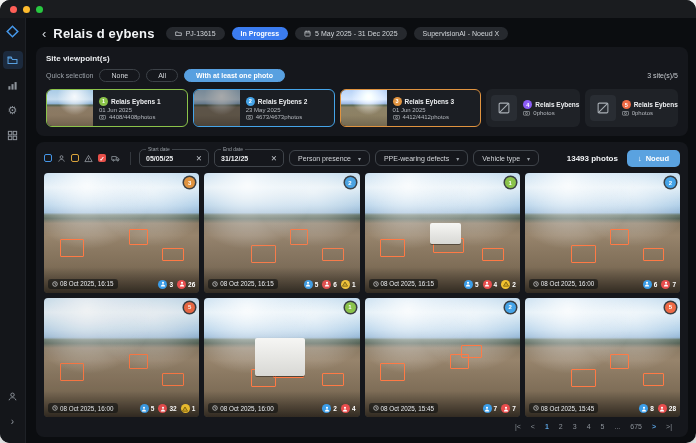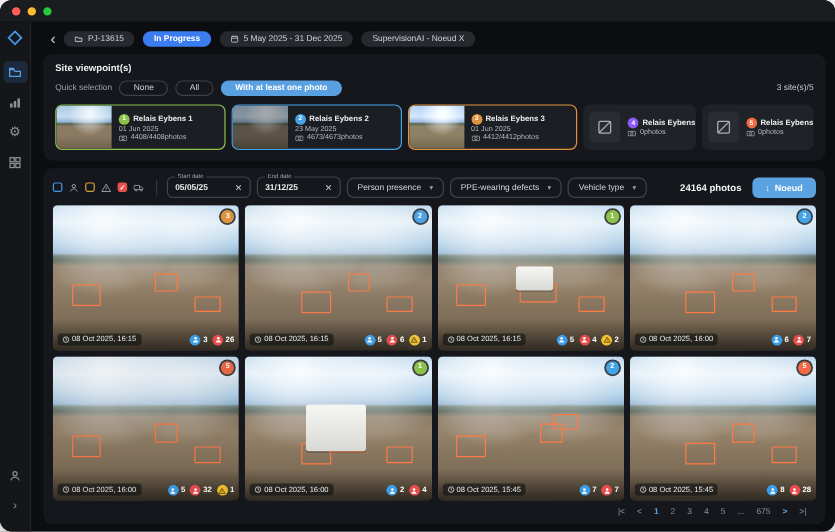--- a/index.html
+++ b/index.html
@@ -168,20 +168,21 @@
       </div>
     <div class="nav-ic">
         <span>›</span>
       </div>
   </div>
 
   <div class="main">
 
     <div class="app-header">
       <span class="back">‹</span>
+      <span class="app-title">Relais d eybens</span>
       <span class="hchip">
         <svg viewBox="0 0 16 16" fill="none" stroke="#c7cbd0" stroke-width="1.8">
             <path d="M1.5 4.5h5l1.5 2h6.5v6h-13z"></path>
           </svg>
         <span>PJ-13615</span>
       </span>
       <span class="hchip status">In Progress</span>
       <span class="hchip">
         <svg viewBox="0 0 16 16" fill="none" stroke="#c7cbd0" stroke-width="1.6">
             <rect x="2" y="3" width="12" height="11" rx="1.5"></rect>
@@ -354,21 +355,21 @@
         <div class="dropdown">
           <span>PPE-wearing defects</span>
           <span class="caret">▾</span>
         </div>
         <div class="dropdown">
           <span>Vehicle type</span>
           <span class="caret">▾</span>
         </div>
 
         <div class="fspacer"></div>
-        <span class="photo-count">24164 photos</span>
+        <span class="photo-count">13493 photos</span>
         <button class="date-btn">
           <span>↓</span>
           <span>Noeud</span>
         </button>
       </div>
 
       <div class="photo-grid">
   <div class="photo" style="--badge: #e0933f;">
     <span class="det d1"></span>
     <span class="det d2"></span>

